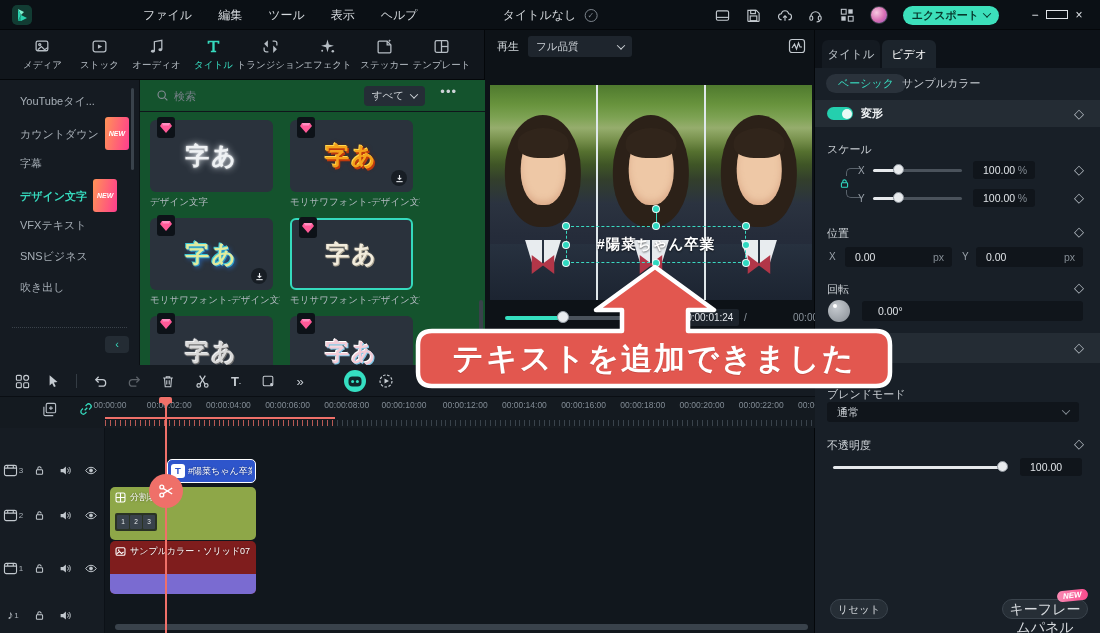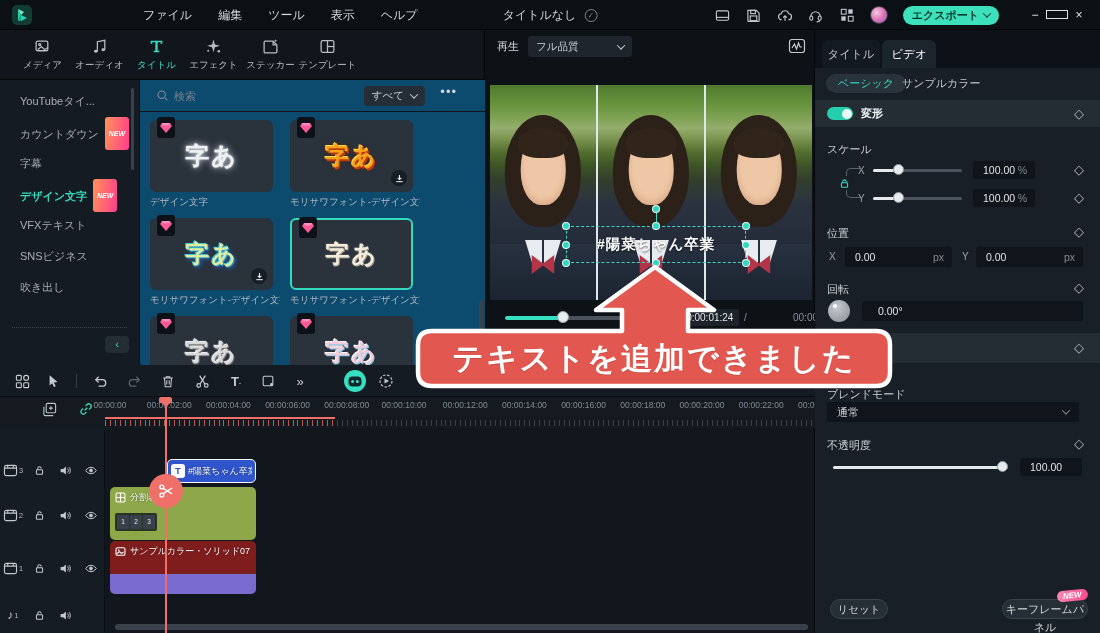--- a/index.html
+++ b/index.html
@@ -36,21 +36,21 @@
   
   .sidebar { position:absolute; left:0; top:80px; width:140px; height:285px; background:#151b22; border-right:1px solid #0b0f14; }
   .sideitem { height:31px; line-height:31px; padding-left:20px; font-size:11px; color:#a7afb7; white-space:nowrap; }
   .sideitem.active { color:#36d9bd; font-weight:bold; }
   .badge-new { display:inline-block; margin-left:6px; padding:1px 4px; border-radius:3px; background:linear-gradient(100deg,#ff9357,#ff3d8e); color:#fff; font-size:7px; font-style:italic; font-weight:bold; vertical-align:2px; }
   .side-scroll { position:absolute; left:131px; top:8px; width:3px; height:82px; background:#39424b; border-radius:2px; }
   .side-div { position:absolute; left:12px; right:12px; top:247px; border-top:1px dotted #3a424a; }
   .collapse { position:absolute; right:10px; top:256px; width:24px; height:17px; background:#242c34; border-radius:4px; color:#36d9bd; font-size:11px; text-align:center; line-height:16px; }
 
   
-  .library { position:absolute; left:140px; top:80px; width:345px; height:285px; background:#0c4a6e; overflow:hidden; }
+  .library { position:absolute; left:140px; top:80px; width:345px; height:285px; background:#14532d; overflow:hidden; }
   .searchrow { position:absolute; left:0; top:0; width:345px; height:32px; border-bottom:1px solid #10151b; }
   .searchrow svg { position:absolute; left:16px; top:9px; color:#828b93; }
   .searchinput { position:absolute; left:34px; top:5px; width:200px; height:22px; background:transparent; border:none; outline:none; color:#cfd4da; font-size:11px; font-family:inherit; }
   .searchinput::placeholder { color:#79828b; }
   .filter { position:absolute; right:60px; top:6px; height:20px; padding:0 8px; background:#252d36; border-radius:4px; font-size:10.5px; color:#ced3d8; display:flex; align-items:center; gap:7px; }
   .moredots { position:absolute; right:28px; top:4px; font-size:13px; color:#ced3d8; letter-spacing:1px; }
   .card { position:absolute; width:123px; height:72px; background:#2a323c; border-radius:6px; display:flex; align-items:center; justify-content:center; }
   .card.sel { border:2px solid #35dabd; }
   .card .sample { font-size:24px; font-weight:800; letter-spacing:2px; }
   .cardlabel { position:absolute; width:130px; font-size:9.5px; color:#b4bbc2; white-space:nowrap; overflow:hidden; }
@@ -233,32 +233,48 @@
   <div class="ltabs">
     <div class="ltab">
       <svg width="17" height="17" viewBox="0 0 16 16" fill="none" stroke="currentColor" stroke-width="1.2">
           <rect x="2" y="3" width="11" height="9" rx="1.5"></rect>
           <circle cx="5.4" cy="6.2" r="1"></circle>
           <path d="M3.5 11 7 8l3 3 3-2"></path>
         </svg>
       <span class="lbl">メディア</span>
     </div>
     <div class="ltab">
+      <svg width="17" height="17" viewBox="0 0 16 16" fill="none" stroke="currentColor" stroke-width="1.2">
+          <rect x="2" y="3" width="12" height="10" rx="2"></rect>
+          <polygon points="6.5,6 10.5,8 6.5,10" fill="currentColor" stroke="none"></polygon>
+        </svg>
+      <span class="lbl">ストック</span>
+    </div>
+    <div class="ltab">
       <svg width="17" height="17" viewBox="0 0 16 16" fill="currentColor">
           <path d="M6 12.2V3.5l7-1.3v8.6" fill="none" stroke="currentColor" stroke-width="1.2"></path>
           <ellipse cx="4.6" cy="12.4" rx="1.8" ry="1.4"></ellipse>
           <ellipse cx="11.6" cy="11" rx="1.8" ry="1.4"></ellipse>
         </svg>
       <span class="lbl">オーディオ</span>
     </div>
     <div class="ltab active">
       <svg width="17" height="17" viewBox="0 0 16 16" fill="currentColor">
           <path d="M2.5 2.5h11v3h-1.6V4.1H9.1v8h1.4v1.4H5.5v-1.4h1.4v-8H4.1v1.4H2.5z"></path>
         </svg>
       <span class="lbl">タイトル</span>
+    </div>
+    <div class="ltab">
+      <svg width="17" height="17" viewBox="0 0 16 16" fill="none" stroke="currentColor" stroke-width="1.2">
+          <path d="M10 3h2a2 2 0 0 1 2 2v2"></path>
+          <path d="M6 13H4a2 2 0 0 1-2-2V9"></path>
+          <path d="M2 5.5 5.5 2v7z" fill="currentColor" stroke="none"></path>
+          <path d="M14 10.5 10.5 14V7z" fill="currentColor" stroke="none"></path>
+        </svg>
+      <span class="lbl">トランジション</span>
     </div>
     <div class="ltab">
       <svg width="17" height="17" viewBox="0 0 16 16" fill="currentColor">
           <path d="M8 1.5 9.3 6 14 7.3 9.3 8.6 8 13.3 6.7 8.6 2 7.3 6.7 6z"></path>
           <circle cx="13" cy="12.5" r="1.2"></circle>
           <circle cx="3" cy="12" r="0.9"></circle>
         </svg>
       <span class="lbl">エフェクト</span>
     </div>
     <div class="ltab">
@@ -518,21 +534,21 @@
 
     <span class="ilabel" style="left:12px; top:408px;">不透明度</span>
     <span class="kf" style="top:406px; line-height:16px;">◇</span>
     <div class="islider" style="left:18px; top:436px; width:175px; background:linear-gradient(90deg,#e6e9ec 0 97%, #4a525b 97% 100%);"></div>
     <div class="iknob" style="left:182px; top:431px;"></div>
     <div class="ivalbox" style="left:205px; top:428px; width:62px;">
         <span class="v">100.00</span>
       </div>
 
     <div class="ibtn" style="left:15px; top:569px; width:58px;">リセット</div>
-    <div class="ibtn" style="left:187px; top:569px; width:86px; font-size:11px;">キーフレームパネル</div>
+    <div class="ibtn" style="left:187px; top:569px; width:86px; font-size:14px;">キーフレームパネル</div>
     <div class="newbadge">NEW</div>
   </div>
 
   <div class="timeline">
     <div class="tl-toolbar">
       <span class="tico" style="left:14px">
           <svg width="15" height="15" viewBox="0 0 16 16" fill="none" stroke="currentColor" stroke-width="1.2">
             <rect x="1.5" y="1.5" width="5.2" height="5.2" rx="1"></rect>
             <rect x="9.3" y="1.5" width="5.2" height="5.2" rx="2.4"></rect>
             <rect x="1.5" y="9.3" width="5.2" height="5.2" rx="1"></rect>

